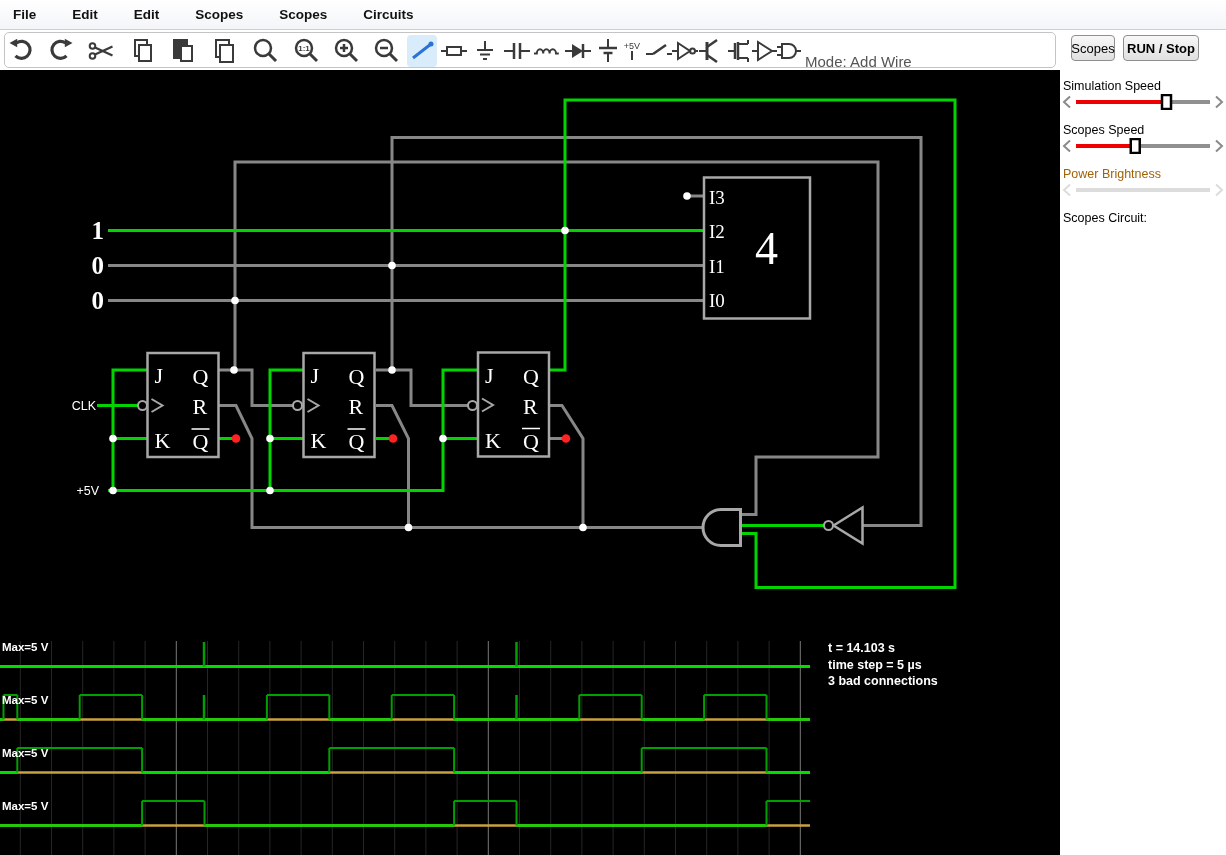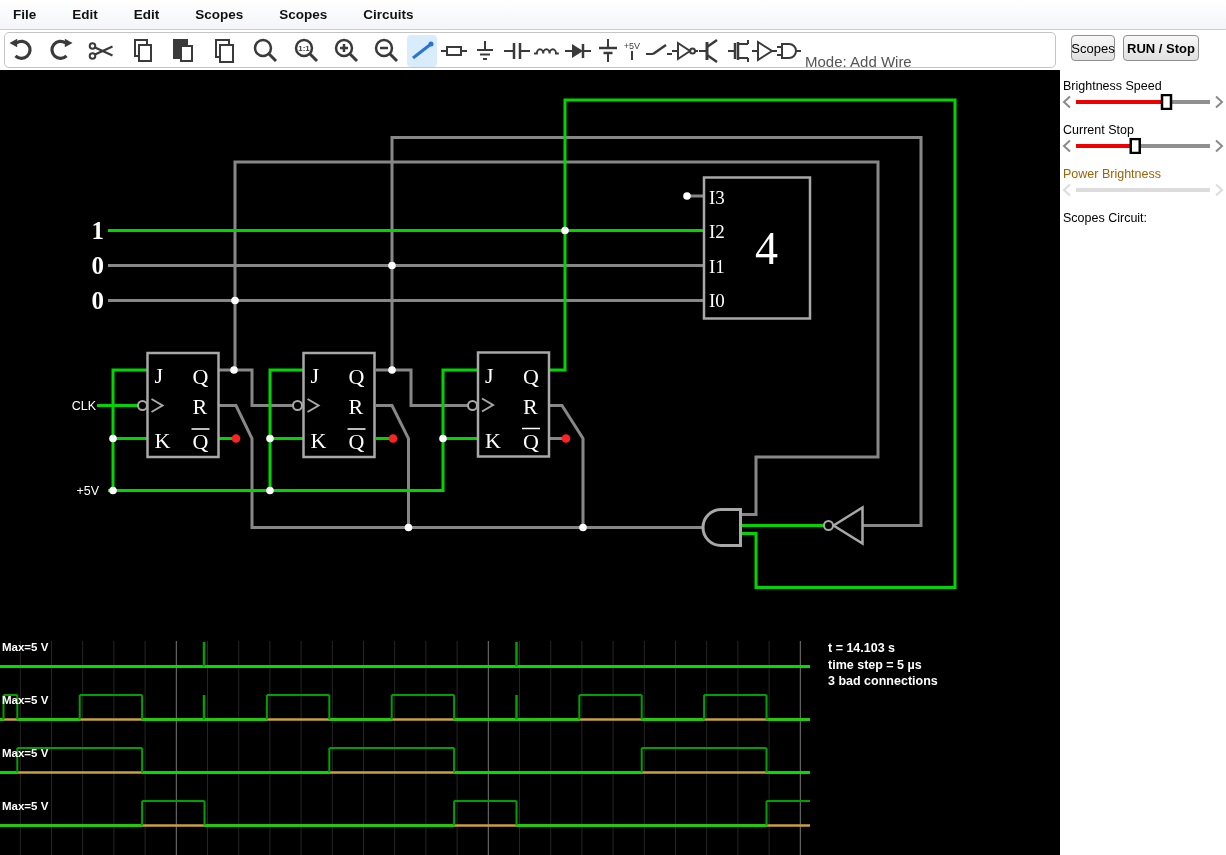--- a/index.html
+++ b/index.html
@@ -250,29 +250,29 @@
           <line x1="22" y1="15" x2="27" y2="15" stroke-width="2"></line>
         </g>
       </svg>
     </div>
   </div>
 
 <div class="btn" id="resetBtn">Scopes</div>
 <div class="btn" id="runBtn">RUN / Stop</div>
 
 <div id="sidebar">
-  <div class="sb-label" style="top:9px">Brightness Speed</div>
+  <div class="sb-label" style="top:9px">Simulation Speed</div>
   <div class="sb-slider" id="slider-sim" style="top:24px"><svg width="164" height="16">
         <polyline points="9,2.5 3,8 9,13.5" stroke="#8a8a8a" stroke-width="2" fill="none"></polyline>
         <polyline points="155,2.5 161,8 155,13.5" stroke="#8a8a8a" stroke-width="2" fill="none"></polyline>
         <rect x="15" y="6" width="90" height="4" fill="#ee0000" stroke="none"></rect>
         <rect x="105" y="6" width="44" height="4" fill="#909090" stroke="none"></rect>
         <rect x="101" y="1" width="9" height="14" fill="#fff" stroke="#000" stroke-width="2.5"></rect>
       </svg></div>
-  <div class="sb-label" style="top:53px">Current Stop</div>
+  <div class="sb-label" style="top:53px">Scopes Speed</div>
   <div class="sb-slider" id="slider-cur" style="top:68px"><svg width="164" height="16">
         <polyline points="9,2.5 3,8 9,13.5" stroke="#8a8a8a" stroke-width="2" fill="none"></polyline>
         <polyline points="155,2.5 161,8 155,13.5" stroke="#8a8a8a" stroke-width="2" fill="none"></polyline>
         <rect x="15" y="6" width="58.75" height="4" fill="#ee0000" stroke="none"></rect>
         <rect x="73.75" y="6" width="75.25" height="4" fill="#909090" stroke="none"></rect>
         <rect x="69.75" y="1" width="9" height="14" fill="#fff" stroke="#000" stroke-width="2.5"></rect>
       </svg></div>
   <div class="sb-label dis" style="top:97px">Power Brightness</div>
   <div class="sb-slider" id="slider-pow" style="top:112px"><svg width="164" height="16">
         <polyline points="9,2.5 3,8 9,13.5" stroke="#dcdcdc" stroke-width="2" fill="none"></polyline>

